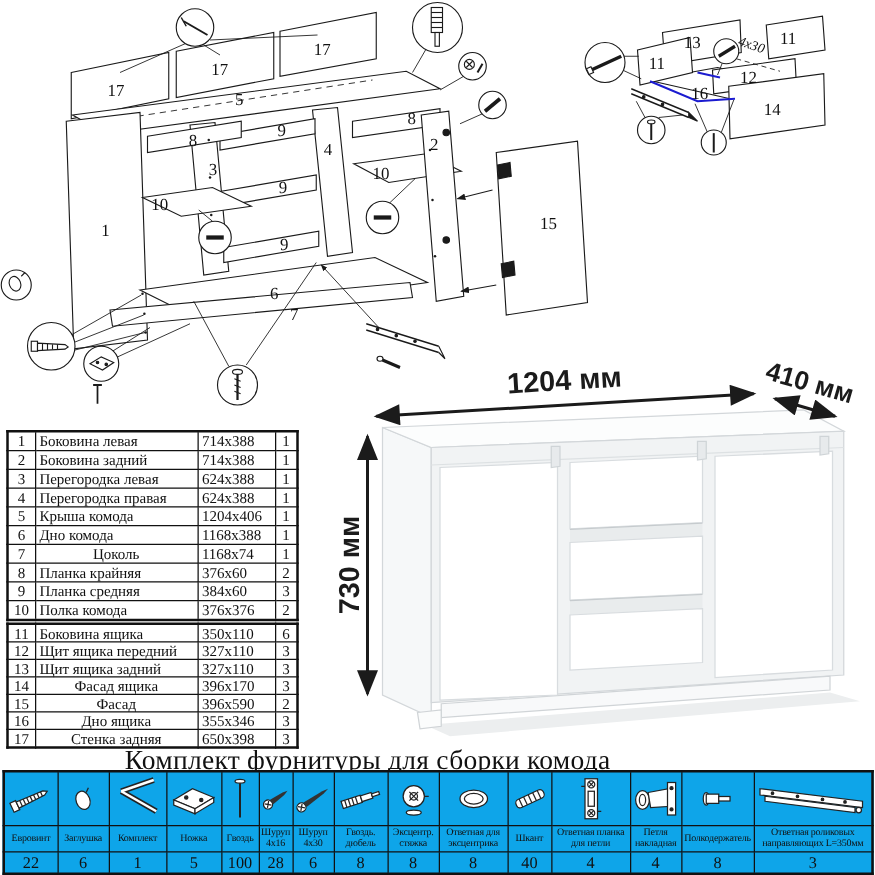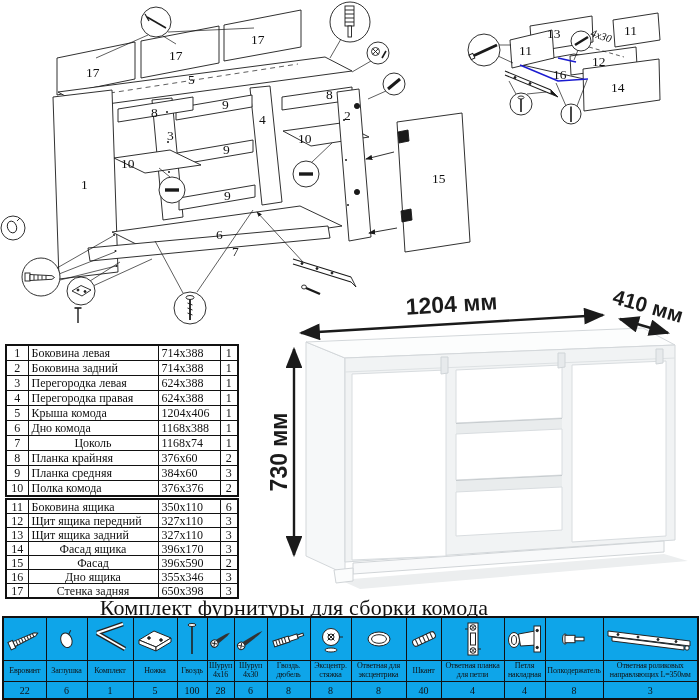--- a/index.html
+++ b/index.html
@@ -23,21 +23,21 @@
   .t1{top:344px;} .t1 td{height:14px;}
   .t2{top:498px;} .t2 td{height:13px;}
   
   .hw-title{position:absolute;top:595px;left:0;width:588px;text-align:center;
             font-size:22px;letter-spacing:.2px;}
   .hw{position:absolute;left:2px;top:616px;border-collapse:collapse;table-layout:fixed;background:#0ea5e9;}
   .hw{border:2px solid #111;}
   .hw td{border:1px solid #111;text-align:center;vertical-align:middle;padding:0;overflow:hidden;}
   .hw .icon-cell{height:42px;}
   .hw .name-cell{height:20px;font-size:8px;line-height:1.12;letter-spacing:-.2px;padding:0 1px;}
-  .hw .count-cell{height:16px;font-size:10px;}
+  .hw .count-cell{height:16px;font-size:13px;}
   .hw svg{position:static;display:block;margin:0 auto;}
 </style>
 </head>
 <body>
 
 <svg style="left:0;top:0;width:470px;height:340px" viewBox="0 0 470 340">
   <defs>
     <marker id="ah" viewBox="0 0 8 6" refX="7" refY="3" markerWidth="8" markerHeight="6" orient="auto-start-reverse">
       <path d="M0,0 L8,3 L0,6 z" fill="#1a1a1a"></path>
     </marker>

